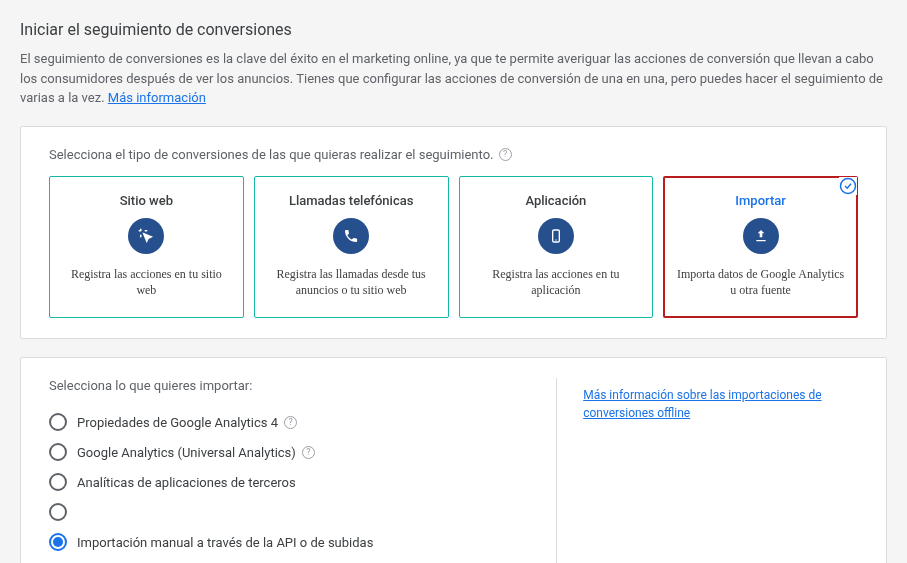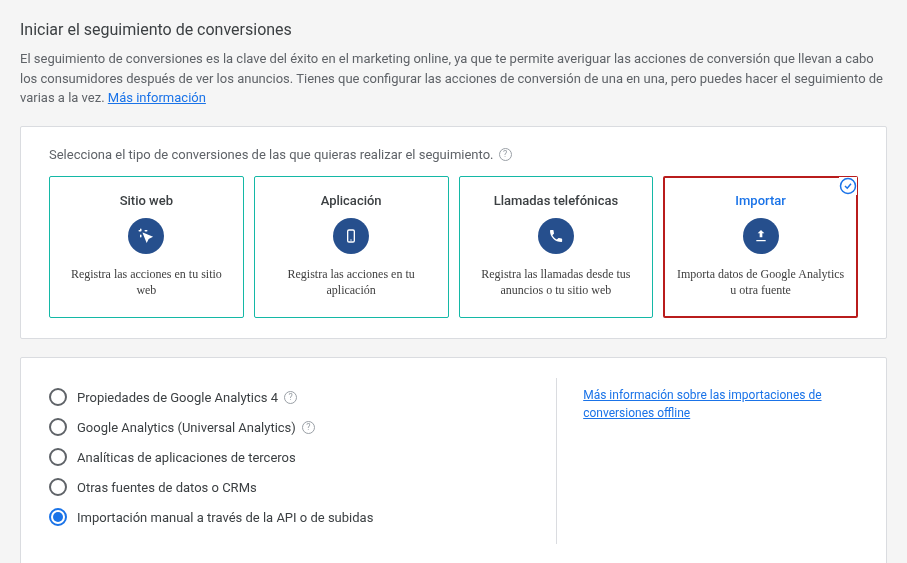--- a/index.html
+++ b/index.html
@@ -183,38 +183,38 @@
       <div class="card-icon">
         <svg width="18" height="18" viewBox="0 0 24 24" fill="none" stroke="#fff" stroke-width="2">
             <path d="M9 9l10 4-4 2-2 4-4-10z" fill="#fff"></path>
             <path d="M5 3v2M3 5h2M5 11v2M11 5h2" stroke-linecap="round"></path>
           </svg>
       </div>
       <div class="card-desc">Registra las acciones en tu sitio web</div>
     </div>
 
     <div class="card">
+      <div class="card-title">Llamadas telefónicas</div>
+      <div class="card-icon">
+        <svg width="16" height="16" viewBox="0 0 24 24" fill="#fff">
+            <path d="M6.6 10.8c1.4 2.8 3.8 5.2 6.6 6.6l2.2-2.2c.3-.3.7-.4 1-.2 1.2.4 2.5.6 3.8.6.6 0 1 .4 1 1V20c0 .6-.4 1-1 1C10.6 21 3 13.4 3 4c0-.6.4-1 1-1h3.4c.6 0 1 .4 1 1 0 1.3.2 2.6.6 3.8.1.3 0 .7-.2 1l-2.2 2z"></path>
+          </svg>
+      </div>
+      <div class="card-desc">Registra las llamadas desde tus anuncios o tu sitio web</div>
+    </div>
+
+    <div class="card">
       <div class="card-title">Aplicación</div>
       <div class="card-icon">
         <svg width="16" height="16" viewBox="0 0 24 24" fill="#fff">
             <rect x="7" y="3" width="10" height="18" rx="2" fill="none" stroke="#fff" stroke-width="2"></rect>
             <circle cx="12" cy="18" r="1" fill="#fff"></circle>
           </svg>
       </div>
       <div class="card-desc">Registra las acciones en tu aplicación</div>
-    </div>
-
-    <div class="card">
-      <div class="card-title">Llamadas telefónicas</div>
-      <div class="card-icon">
-        <svg width="16" height="16" viewBox="0 0 24 24" fill="#fff">
-            <path d="M6.6 10.8c1.4 2.8 3.8 5.2 6.6 6.6l2.2-2.2c.3-.3.7-.4 1-.2 1.2.4 2.5.6 3.8.6.6 0 1 .4 1 1V20c0 .6-.4 1-1 1C10.6 21 3 13.4 3 4c0-.6.4-1 1-1h3.4c.6 0 1 .4 1 1 0 1.3.2 2.6.6 3.8.1.3 0 .7-.2 1l-2.2 2z"></path>
-          </svg>
-      </div>
-      <div class="card-desc">Registra las llamadas desde tus anuncios o tu sitio web</div>
     </div>
 
     <div class="card selected">
       <svg class="card-check" viewBox="0 0 24 24" fill="none">
           <circle cx="12" cy="12" r="10" stroke="#1a73e8" stroke-width="2" fill="#fff"></circle>
           <path d="M8 12l3 3 5-6" stroke="#1a73e8" stroke-width="2" fill="none"></path>
         </svg>
       <div class="card-title">Importar</div>
       <div class="card-icon">
         <svg width="16" height="16" viewBox="0 0 24 24" fill="#fff">
@@ -223,20 +223,23 @@
       </div>
       <div class="card-desc">Importa datos de Google Analytics u otra fuente</div>
     </div>
 
   </div>
 </div>
 
 <div class="panel">
   <div class="import-panel">
     <div class="import-left">
+      <div class="section-label">
+        <span>Selecciona lo que quieres importar:</span>
+      </div>
       <div class="radio-list">
 
         <div class="radio-item">
           <div class="radio"></div>
           <div class="radio-label">
             <span>Propiedades de Google Analytics 4</span>
             <span class="help-icon">?</span>
           </div>
         </div>
 
@@ -250,23 +253,20 @@
 
         <div class="radio-item">
           <div class="radio"></div>
           <div class="radio-label">
             <span>Analíticas de aplicaciones de terceros</span>
           </div>
         </div>
 
         <div class="radio-item">
           <div class="radio"></div>
-          <div class="radio-label">
-            <span>Otras fuentes de datos o CRMs</span>
-          </div>
         </div>
 
         <div class="radio-item">
           <div class="radio checked"></div>
           <div class="radio-label">
             <span>Importación manual a través de la API o de subidas</span>
           </div>
         </div>
 
         <div class="radio-item sub">

